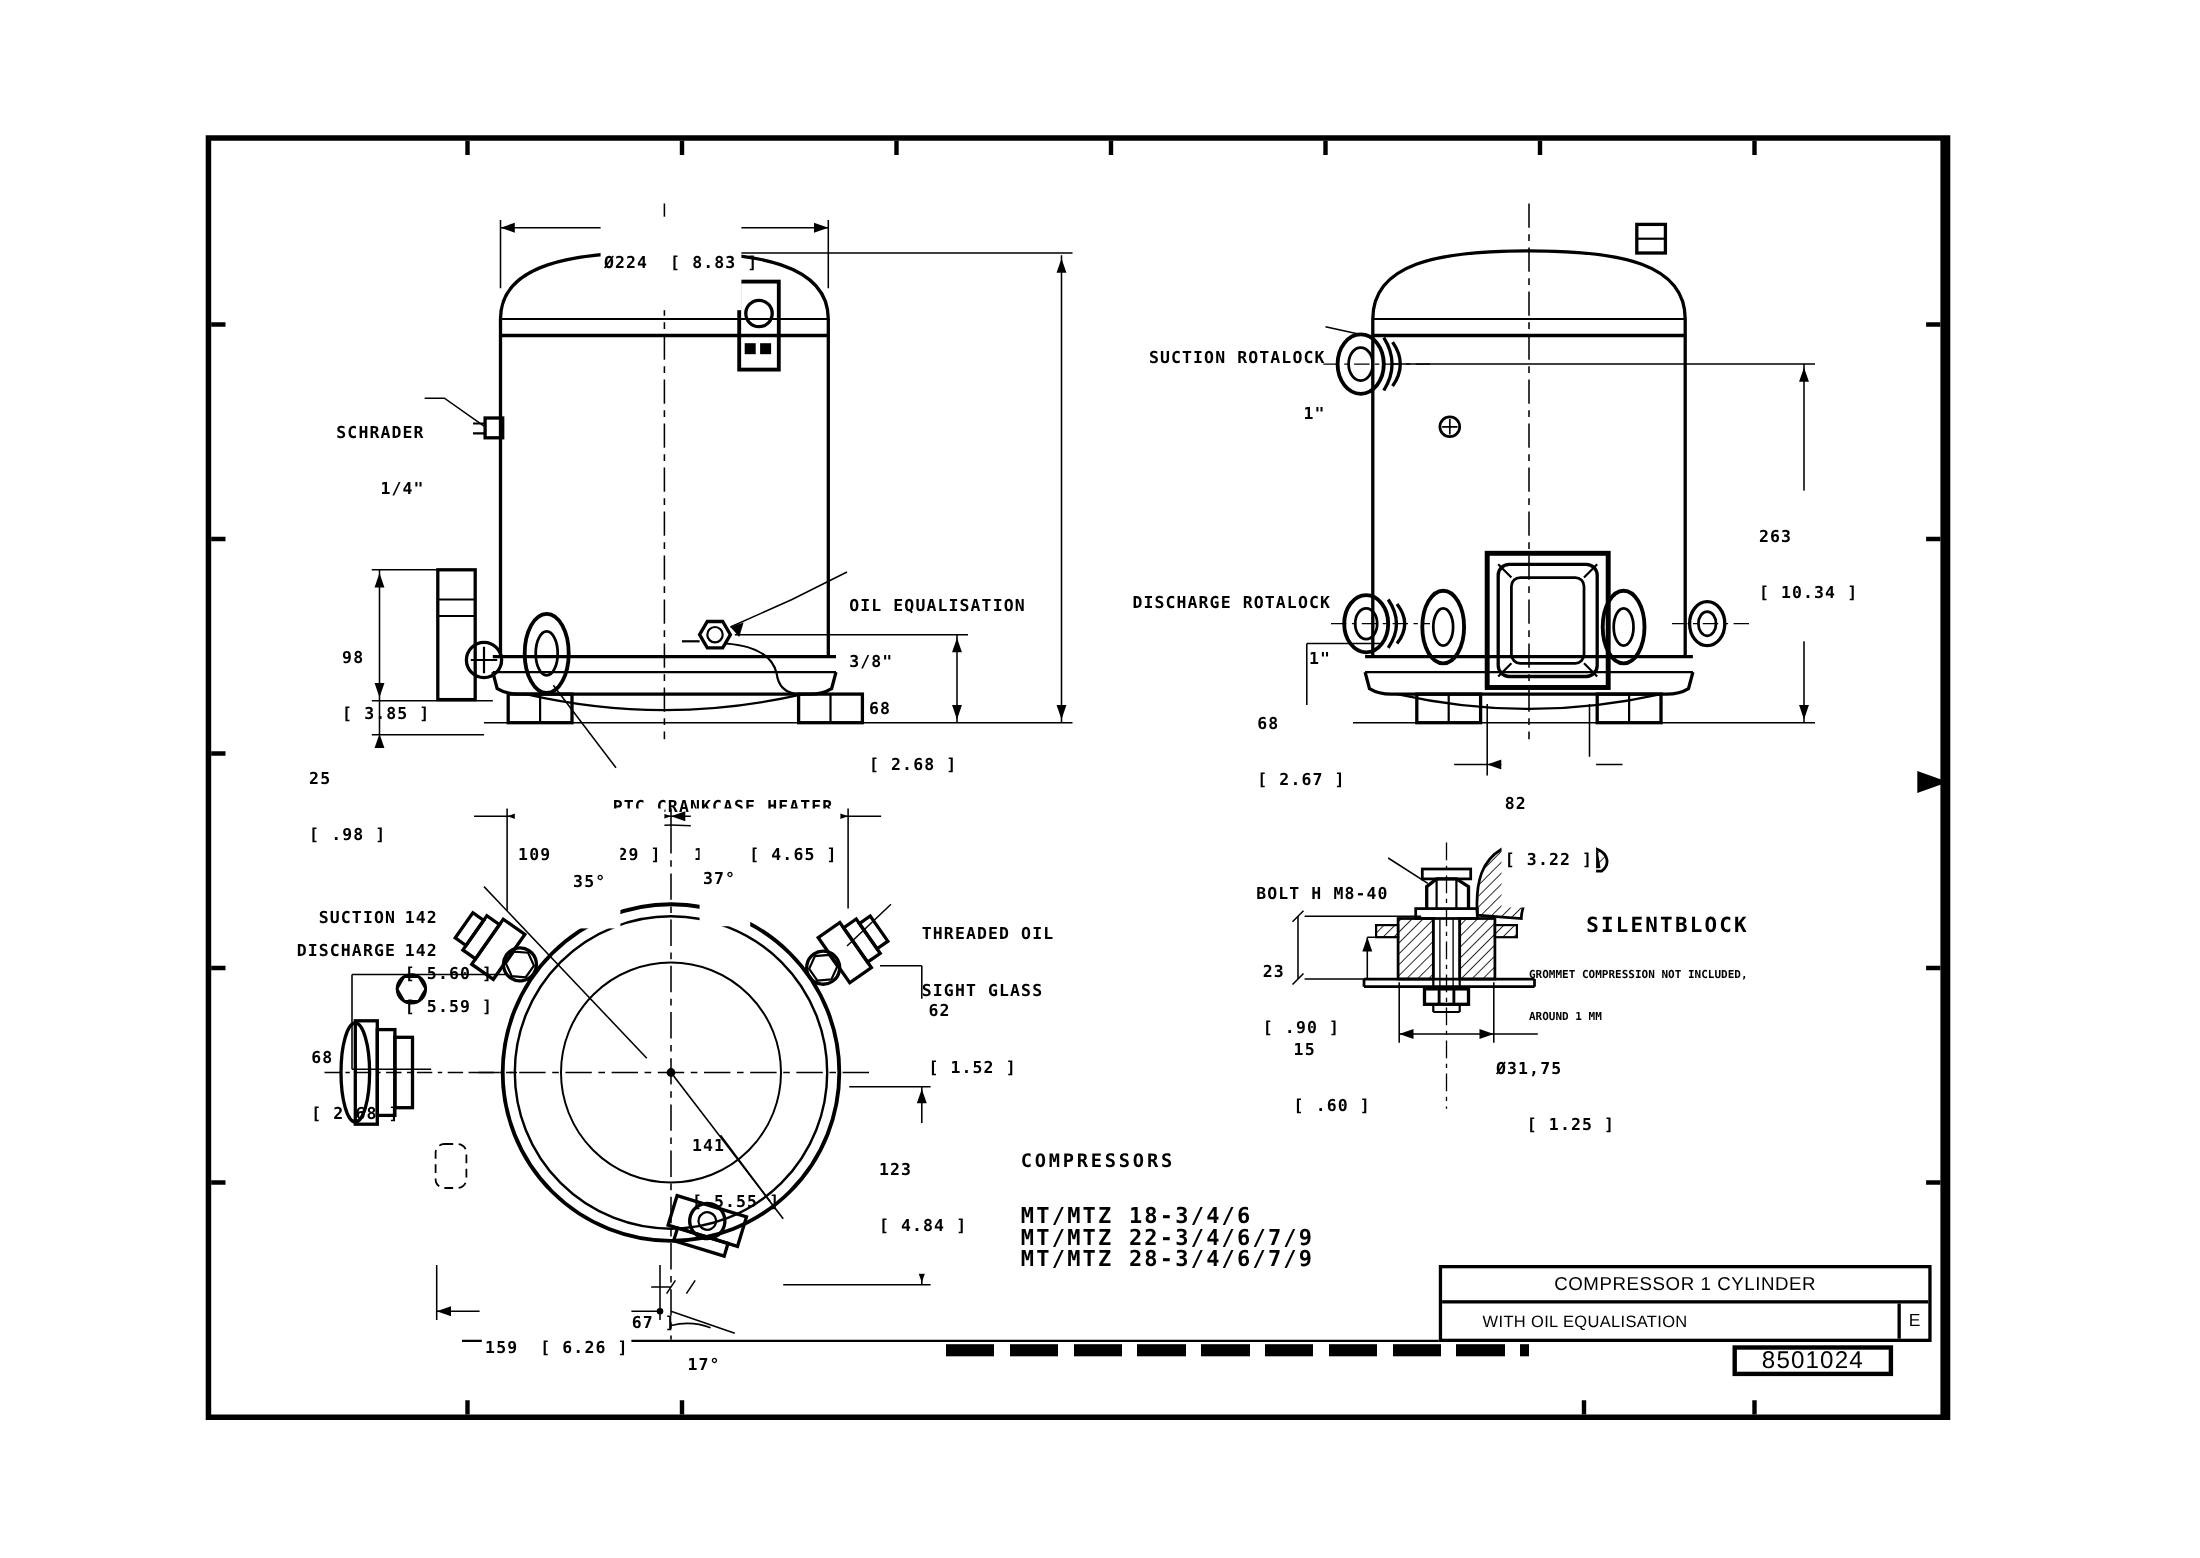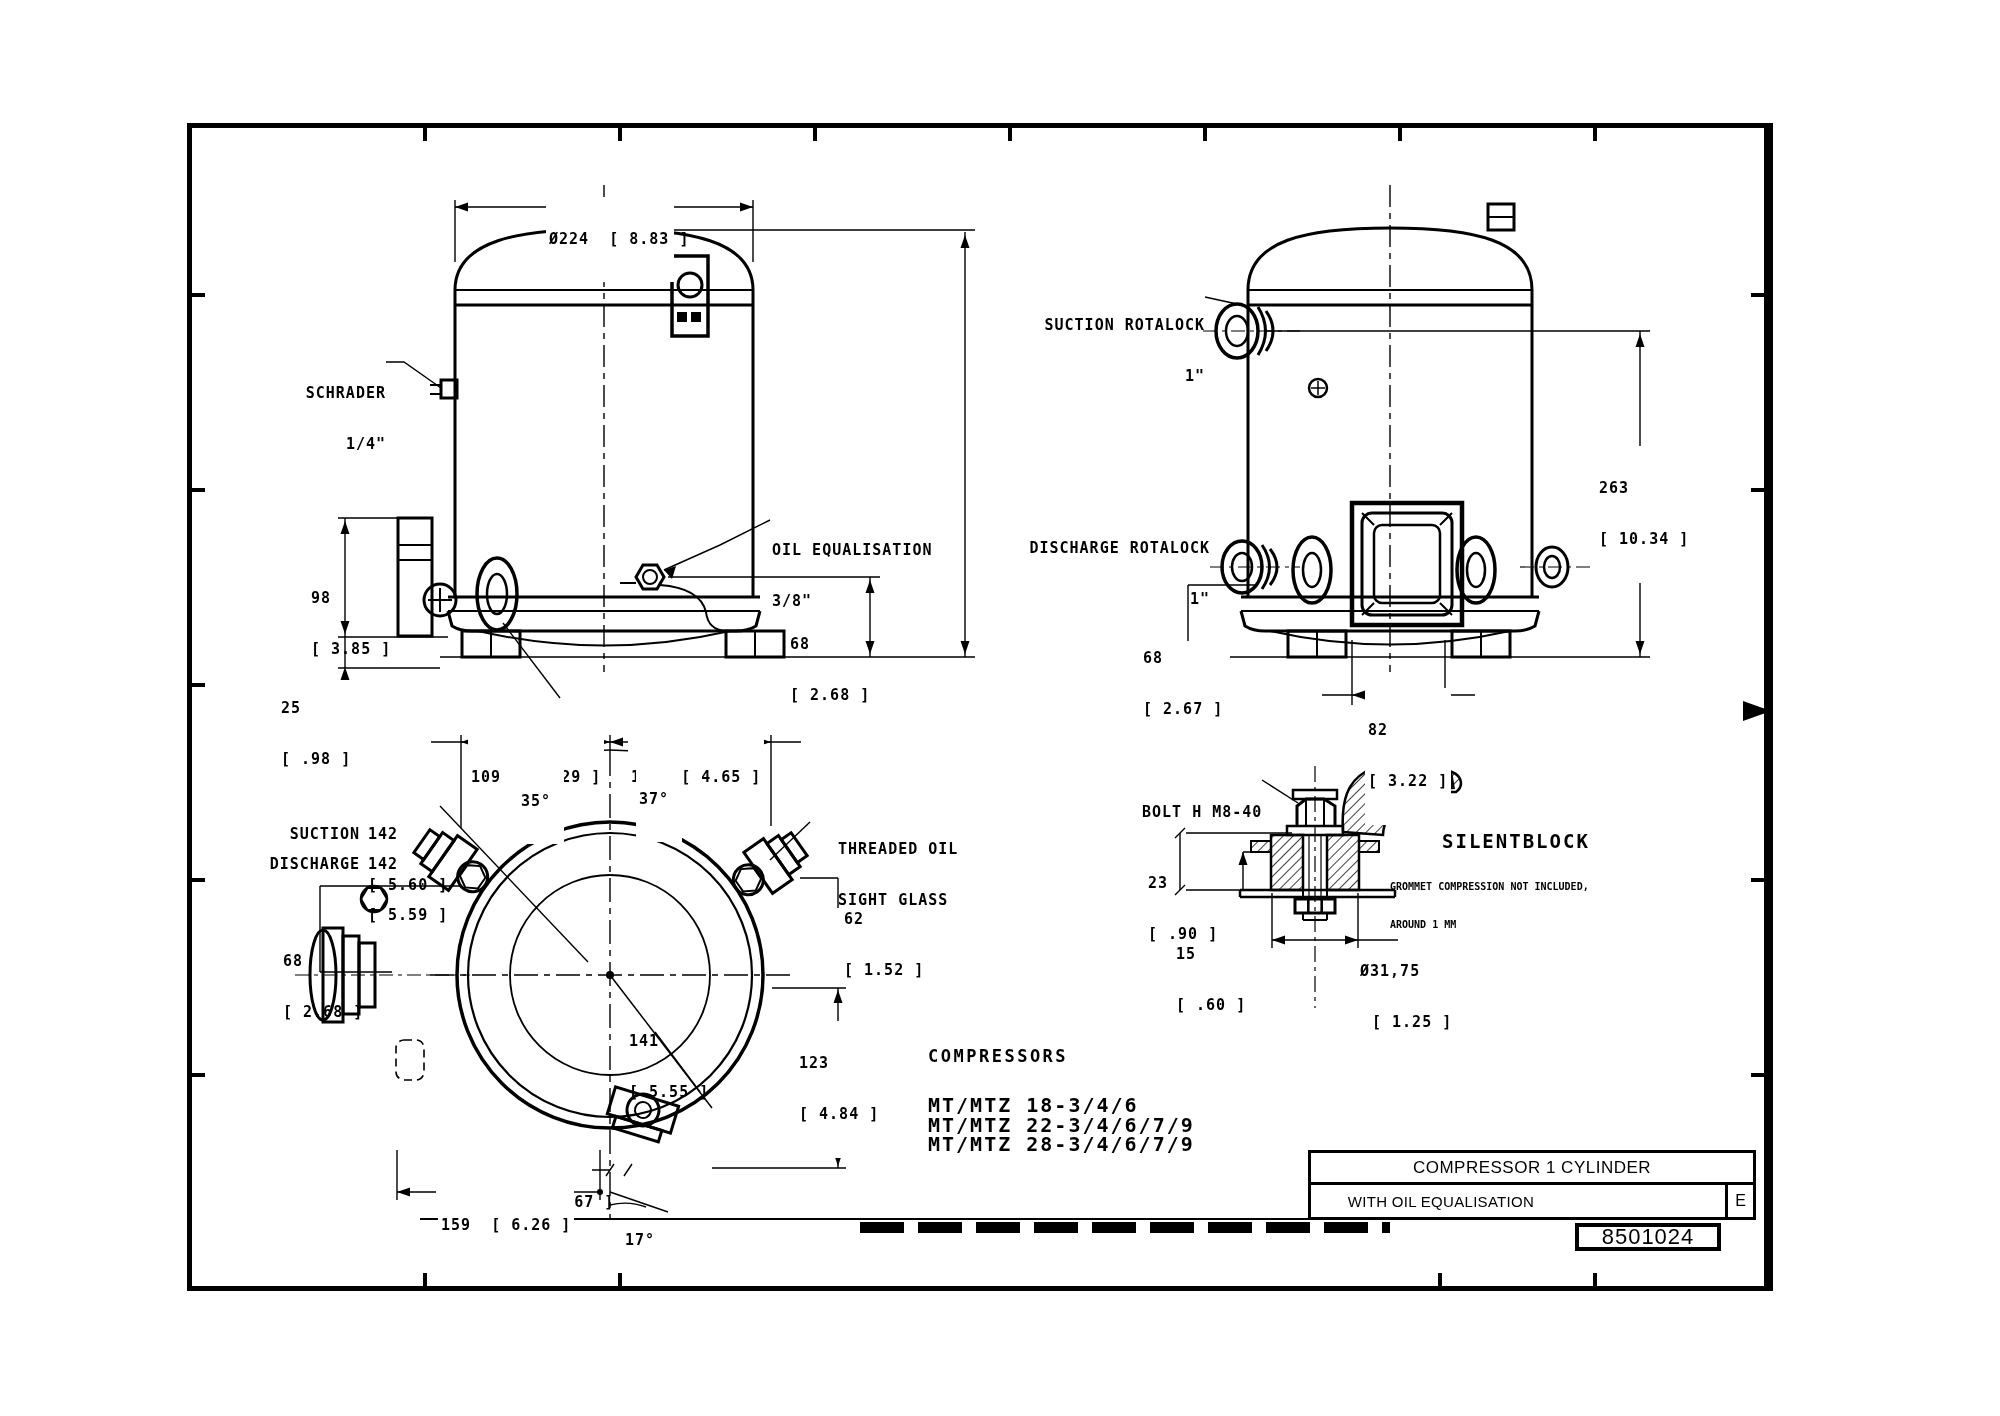--- a/index.html
+++ b/index.html
@@ -11,21 +11,21 @@
   .lb{position:absolute;font:bold 15px/1.14 "DejaVu Sans Mono",monospace;
       letter-spacing:1px;white-space:pre;color:#000;}
   .lb span{display:block;}
   .bg{background:#fff;padding:0 3px;}
   .ctr{text-align:center;}
   .rgt{text-align:right;}
   .big{font-size:19px;letter-spacing:2px;}
   .md{font-size:17px;letter-spacing:2.5px;}
   .mdl{font-size:20px;letter-spacing:2px;}
   .tiny{font-size:10px;letter-spacing:0;line-height:1.25;font-weight:bold;}
-  .ind{margin-left:12px;}
+  .ind{margin-left:28px;}
   .ruler{position:absolute;left:860px;top:1222px;width:530px;height:11px;
          background:repeating-linear-gradient(90deg,#000 0 44px,#fff 44px 58px);}
   
   .tb{position:absolute;left:1308px;top:1150px;width:448px;height:70px;
       border:3px solid #000;box-sizing:border-box;background:#fff;
       font-family:"Liberation Sans",sans-serif;}
   .tb-r1{position:absolute;left:0;top:0;width:100%;height:32px;border-bottom:3px solid #000;
          box-sizing:border-box;display:flex;align-items:center;justify-content:center;
          font-size:17px;letter-spacing:.5px;}
   .tb-sub{position:absolute;left:0;top:32px;width:260px;height:32px;display:flex;
@@ -306,20 +306,23 @@
     <span>[ 3.85 ]</span>
   </div>
   <div class="lb" style="left:281px;top:666px;">
     <span>25</span>
     <span>[ .98 ]</span>
   </div>
   <div class="lb" style="left:790px;top:602px;">
     <span>68</span>
     <span>[ 2.68 ]</span>
   </div>
+  <div class="lb" style="left:557px;top:691px;">
+    <span>PTC CRANKCASE HEATER</span>
+  </div>
 
   <div class="lb rgt" style="left:1035px;top:283px;width:170px;">
     <span>SUCTION ROTALOCK</span>
     <span>1"</span>
   </div>
   <div class="lb rgt" style="left:1025px;top:506px;width:185px;">
     <span>DISCHARGE ROTALOCK</span>
     <span>1"</span>
   </div>
   <div class="lb bg" style="left:1596px;top:446px;">

